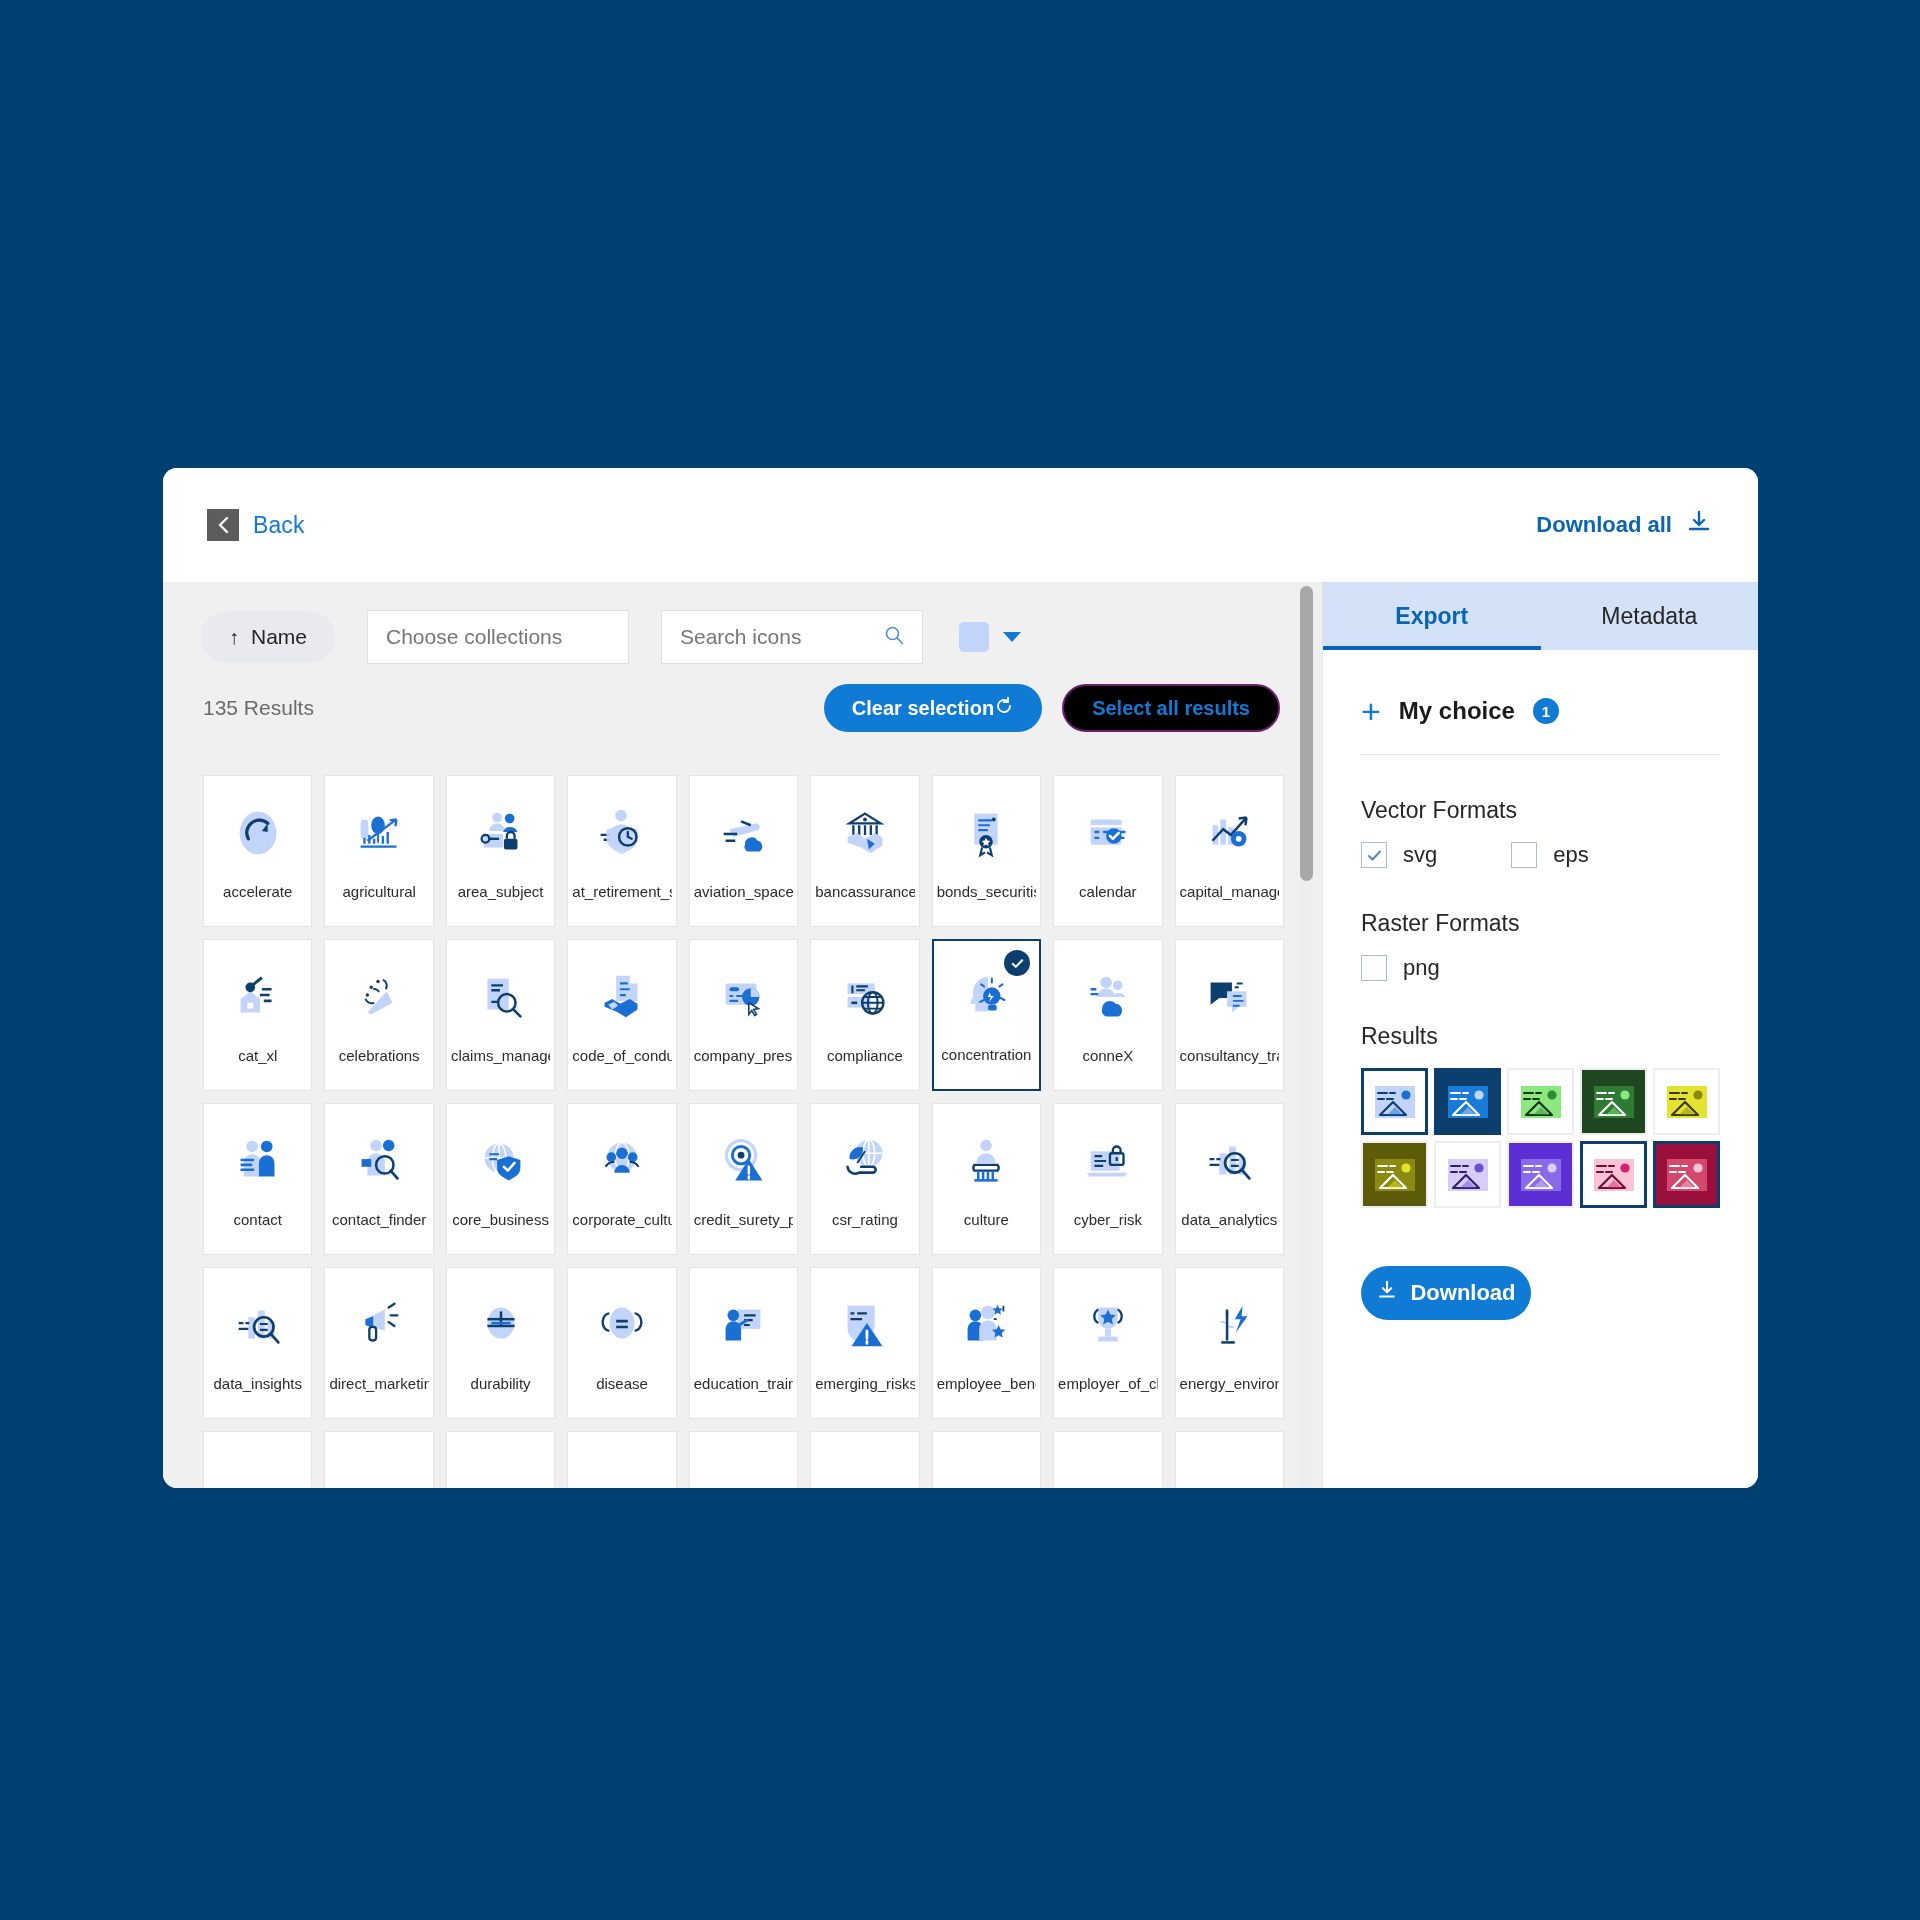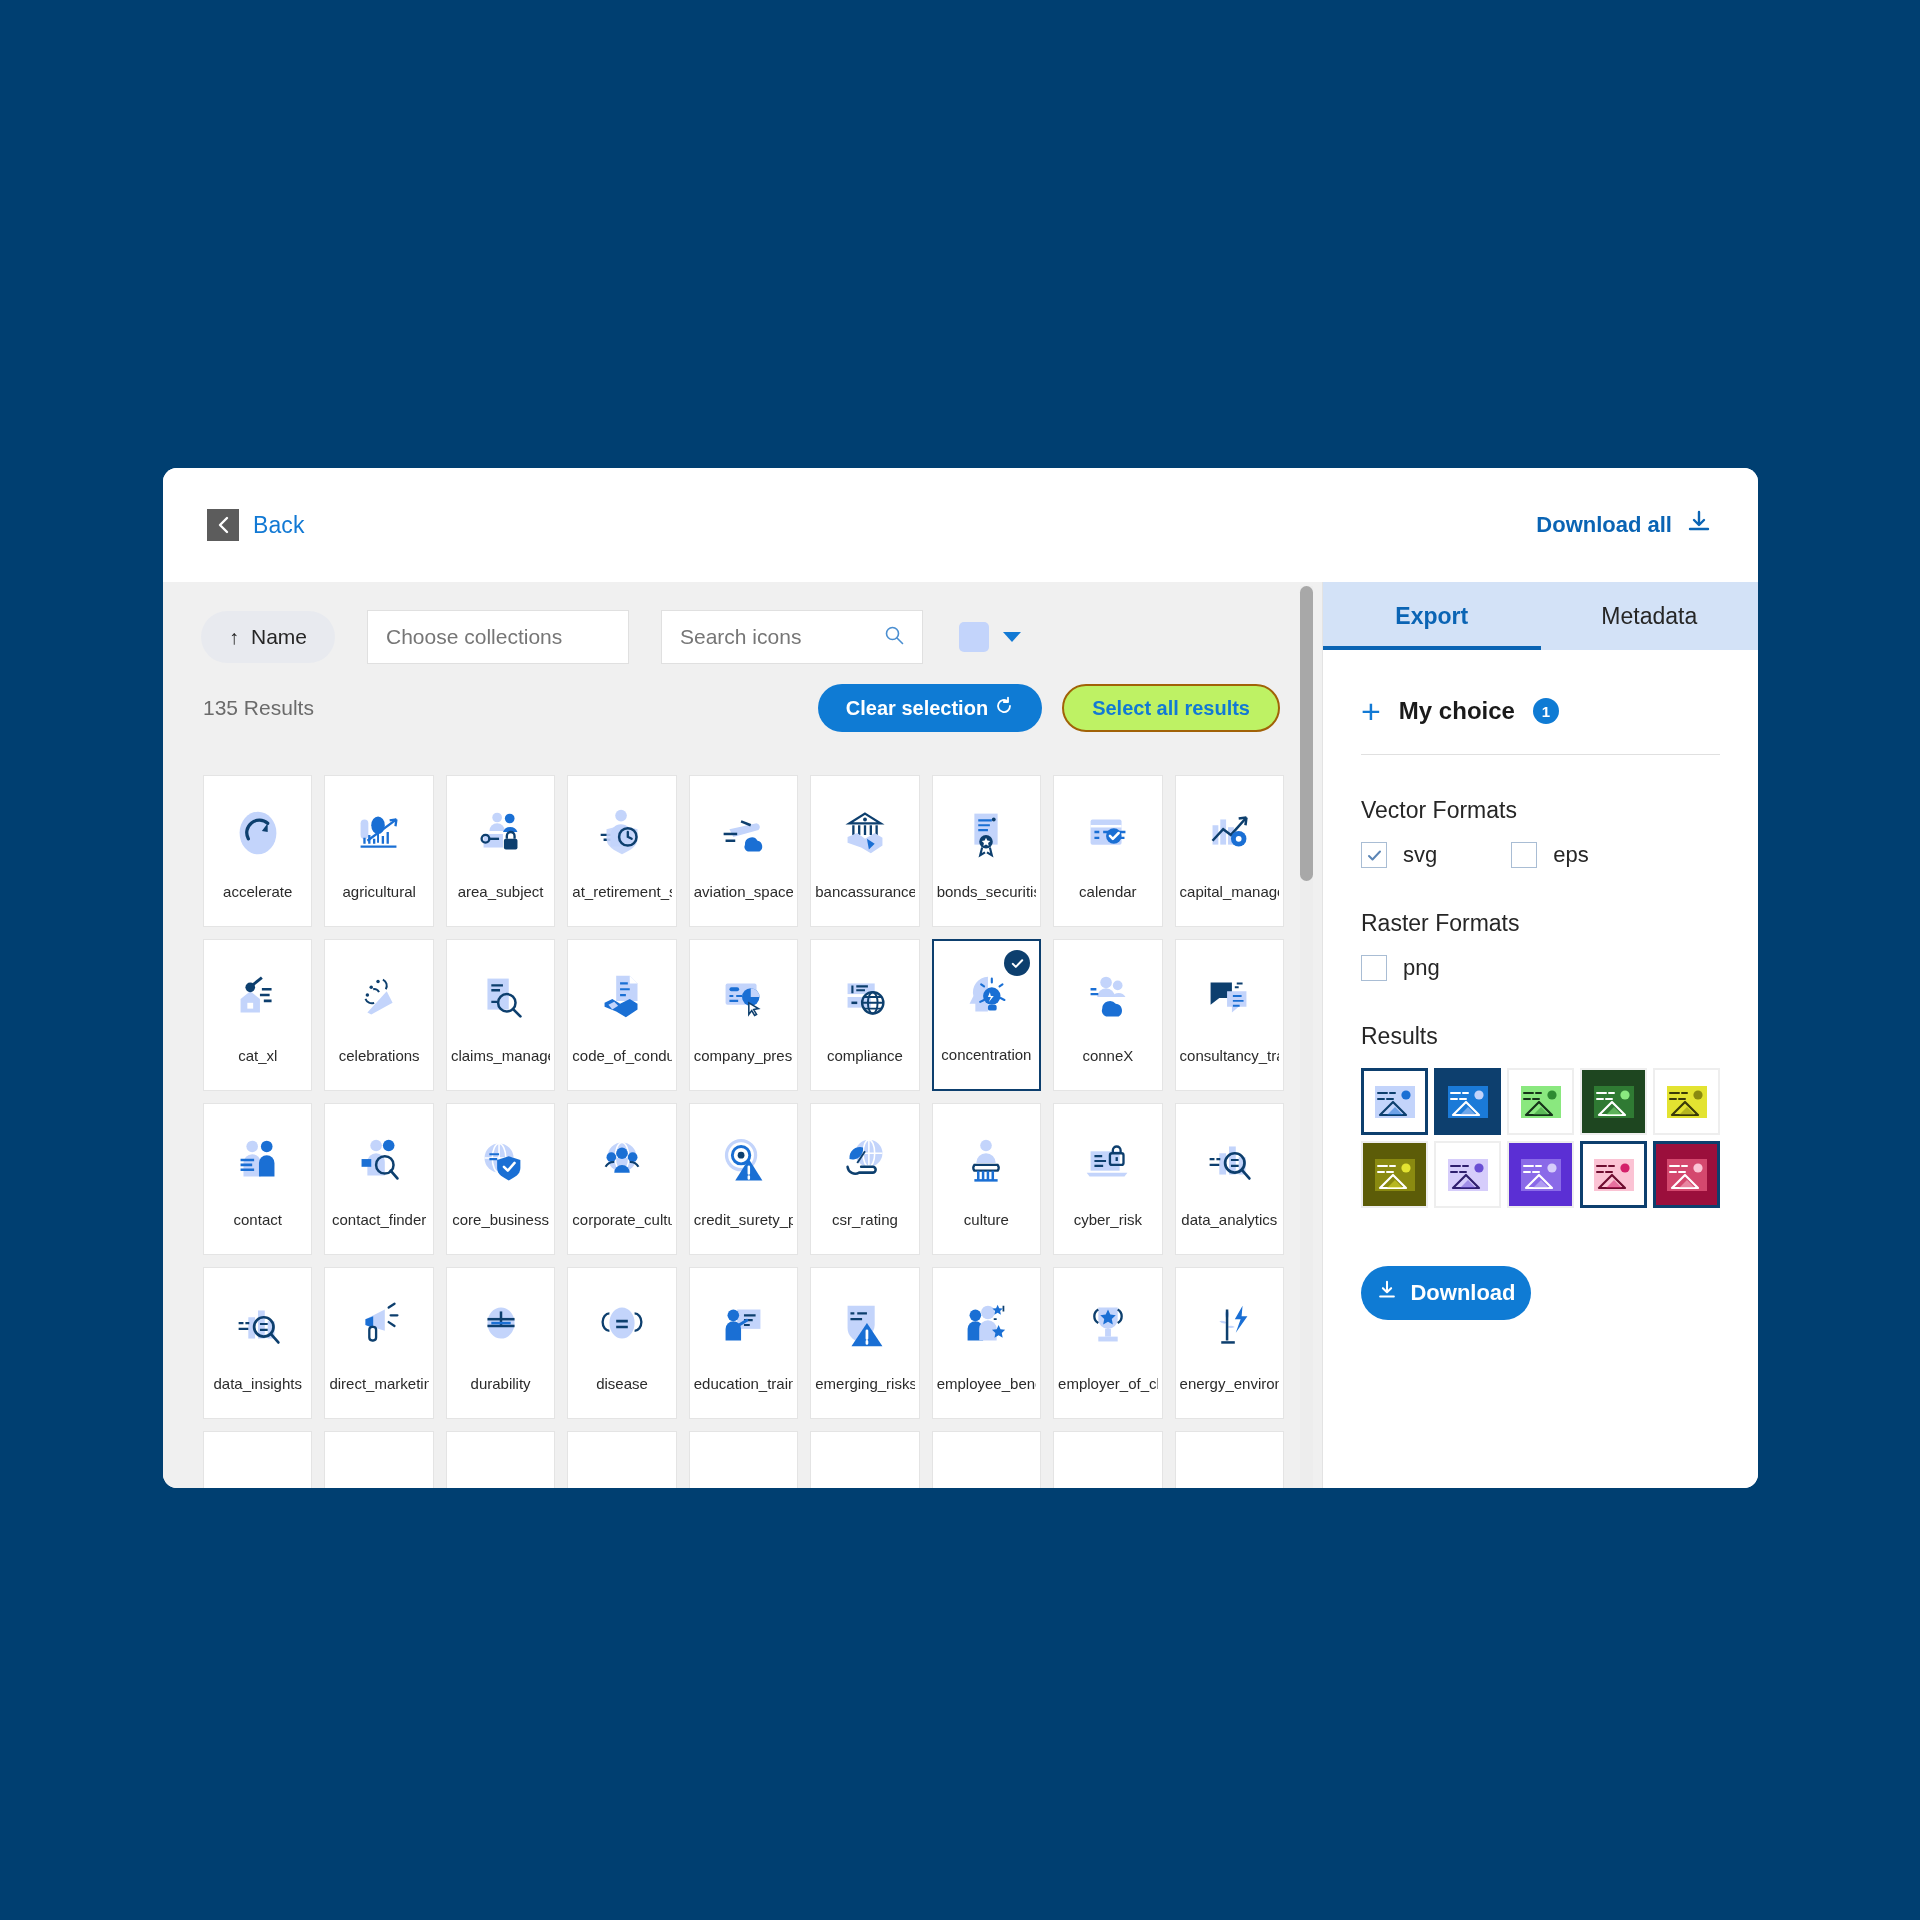--- a/index.html
+++ b/index.html
@@ -96,26 +96,26 @@
   }
   
   .results-row {
     display: flex; align-items: center; justify-content: space-between;
     padding: 20px 42px 0 40px;
   }
   .results-count { color: #6b6b6b; font-size: 21px; }
   .btn-group { display: flex; gap: 20px; }
   .btn {
     height: 48px; border-radius: 24px;
-    display: flex; align-items: center; justify-content: center; gap: 6px;
+    display: flex; align-items: center; justify-content: center; gap: 0;
     font-size: 20px; font-weight: bold;
     padding: 0 28px;
   }
   .btn-primary { background: #0f7bd4; color: #fff; }
-  .btn-outline { background: #bef264; color: #1279d4; border: 2px solid #a16207; }
+  .btn-outline { background: #000000; color: #1279d4; border: 2px solid #701a75; }
   
   .grid-scroll {
     position: absolute;
     left: 0; right: 0;
     top: 193px; bottom: 0;
     overflow: hidden;
     padding: 0 38px 0 40px;
   }
   .grid {
     display: grid;

